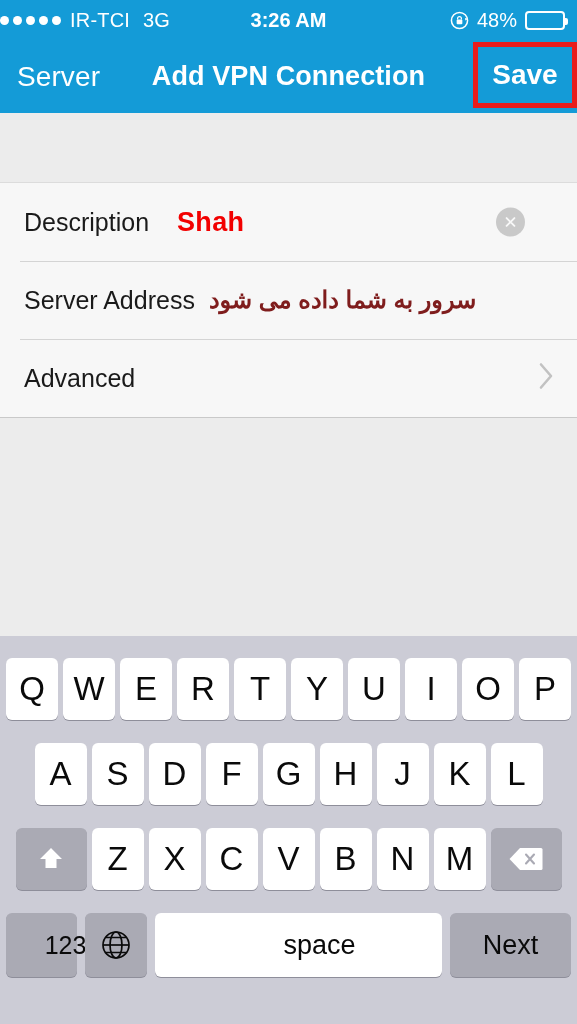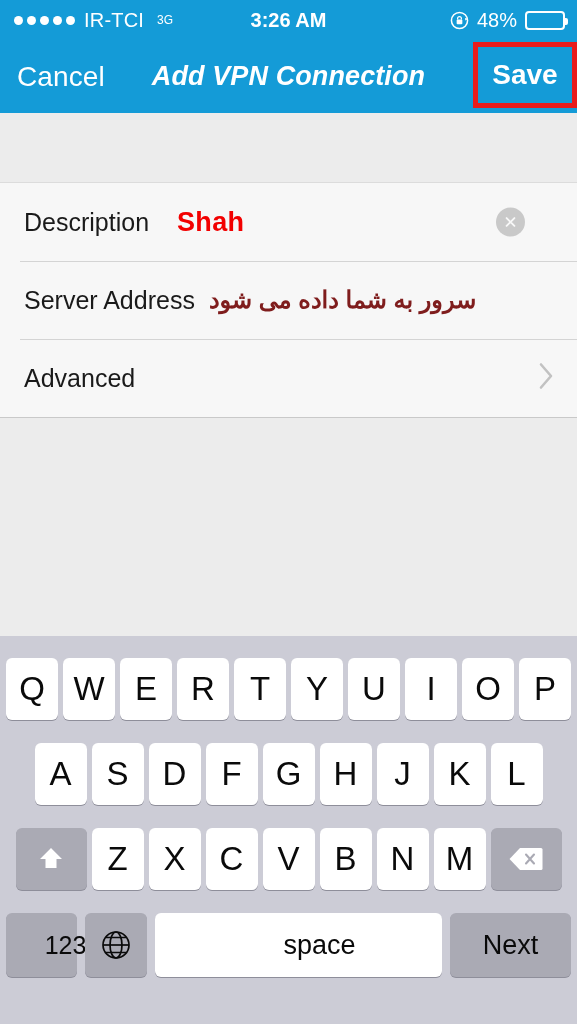--- a/index.html
+++ b/index.html
@@ -10,25 +10,25 @@
     overflow:hidden;
   }
   #screen { position:relative; width:577px; height:1024px; }
 
   
   .statusbar {
     height:40px; background:#149bd7; color:#ffffff;
     display:flex; align-items:center; position:relative;
     font-size:20px;
   }
-  .sb-left { display:flex; align-items:center; padding-left:14px; gap:9px; }
+  .sb-left { display:flex; align-items:center; gap:9px; }
   .dots { display:flex; gap:4px; align-items:center; }
   .dot { width:9px; height:9px; border-radius:50%; background:#ffffff; }
   .sb-carrier { font-size:20px; letter-spacing:.2px; }
-  .sb-net { font-size:12px; margin-left:4px; }
+  .sb-net { font-size:20px; margin-left:4px; }
   .sb-center {
     position:absolute; left:0; right:0; text-align:center;
     font-size:20px; font-weight:bold; pointer-events:none;
   }
   .sb-right {
     margin-left:auto; display:flex; align-items:center;
     gap:8px; padding-right:12px;
   }
   .rotlock { width:19px; height:19px; }
   .sb-batt-pct { font-size:20px; }
@@ -46,21 +46,21 @@
   .navbar {
     height:73px; background:#149bd7; position:relative;
     display:flex; align-items:center;
   }
   .nav-cancel {
     position:absolute; left:17px; color:#ffffff;
     font-size:28px; font-weight:300; letter-spacing:.1px;
   }
   .nav-title {
     position:absolute; left:0; right:0; text-align:center;
-    color:#ffffff; font-size:27px; font-weight:bold; letter-spacing:.1px;font-style:italic;
+    color:#ffffff; font-size:27px; font-weight:bold; letter-spacing:.1px;
   }
   .nav-save-wrap {
     position:absolute; right:0px; top:2px;
     width:104px; height:66px;
     border:5px solid #e81c1c;
     display:flex; align-items:center; justify-content:center;
   }
   .nav-save { color:#ffffff; font-size:28px; font-weight:bold; }
 
   
@@ -175,21 +175,21 @@
         </svg>
       </span>
       <span class="sb-batt-pct">48%</span>
       <span class="batt">
         <span class="batt-fill" id="batt-fill" style="width: 48%;"></span>
       </span>
     </div>
   </div>
 
   <div class="navbar">
-    <span class="nav-cancel">Cancel</span>
+    <span class="nav-cancel">Server</span>
     <span class="nav-title">Add VPN Connection</span>
     <span class="nav-save-wrap">
       <span class="nav-save">Save</span>
     </span>
   </div>
 
   <div class="gap"></div>
 
   <div class="table">
 

